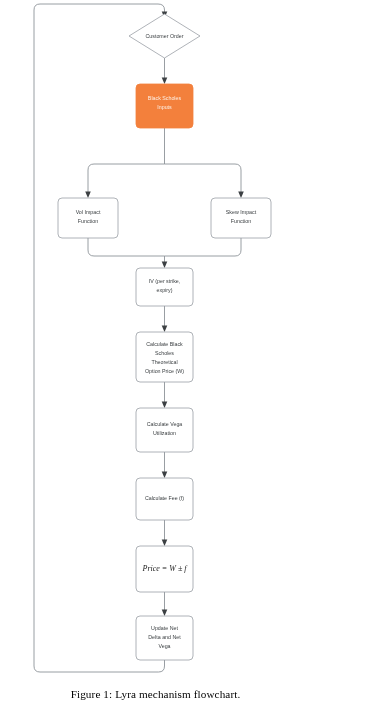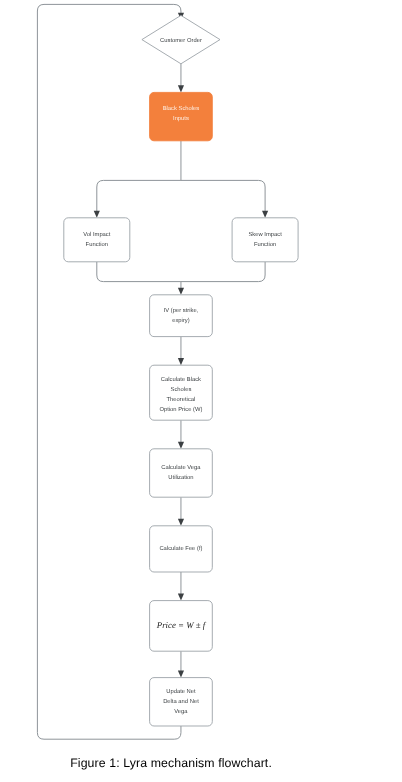--- a/index.html
+++ b/index.html
@@ -75,21 +75,21 @@
     fill: #1c1c1c;
     text-anchor: middle;
     dominant-baseline: middle;
   }
   .caption {
     position: absolute;
     left: 0;
     top: 688px;
     width: 311px;
     text-align: center;
-    font-family: Liberation Sans, sans-serif;
+    font-family: Liberation Serif, serif;
     font-size: 11.2px;
     color: #000000;
     letter-spacing: 0.1px;
   }
 </style>
 </head>
 <body>
 
 <div id="figure-root">
 

